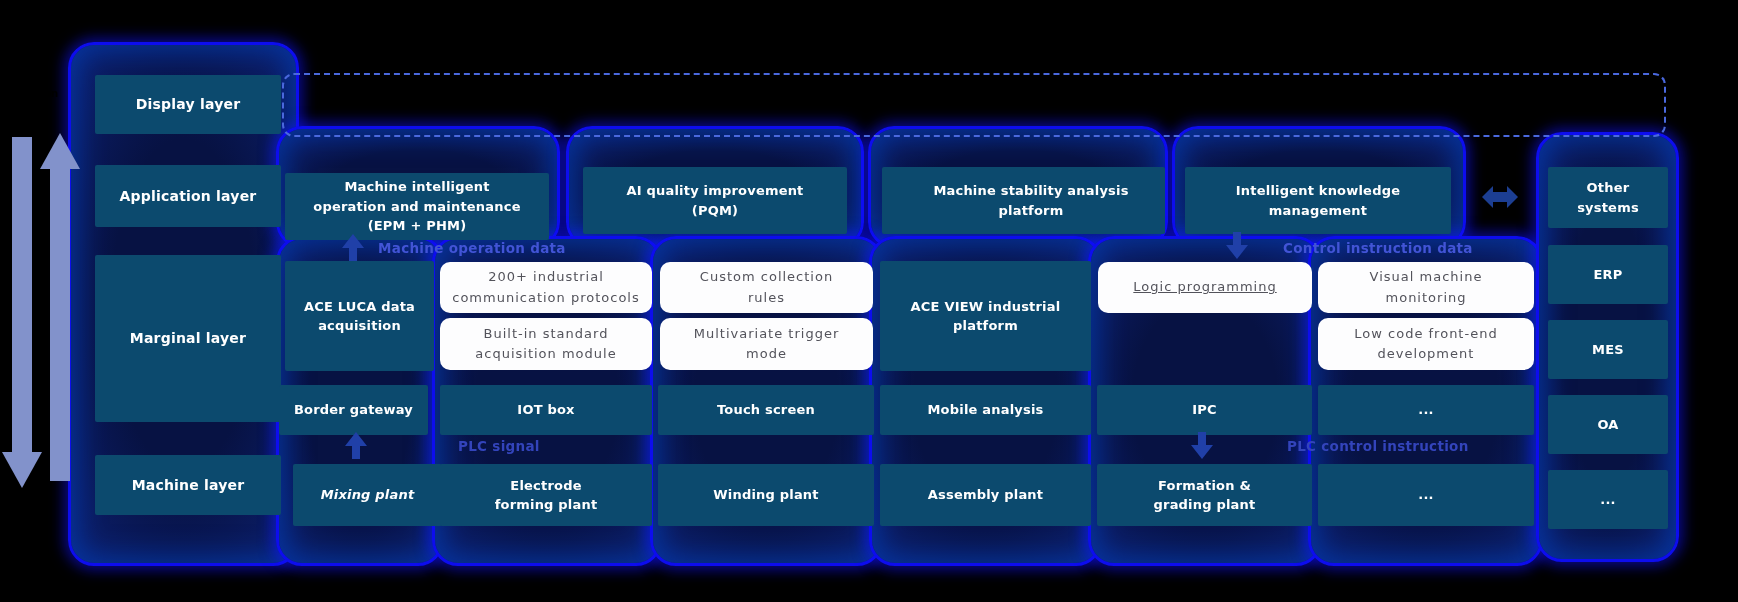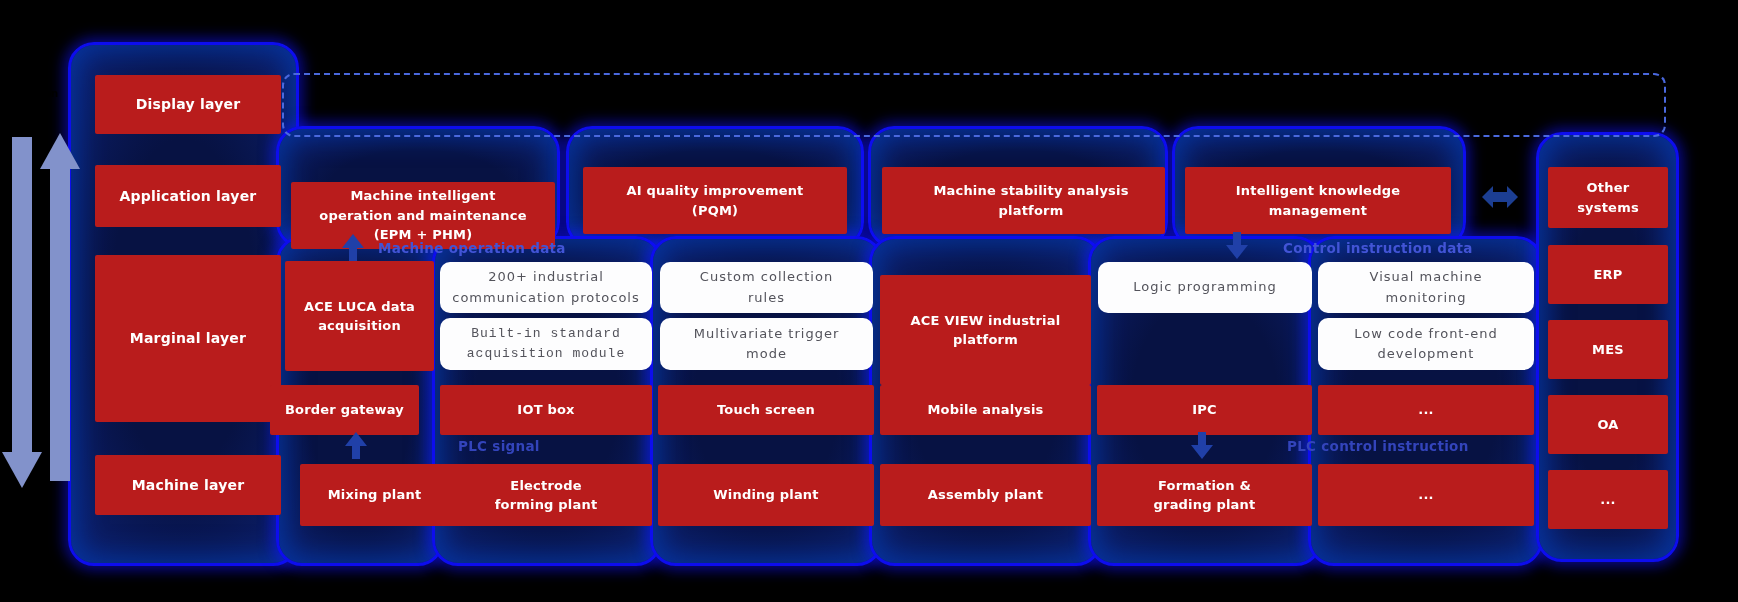--- a/index.html
+++ b/index.html
@@ -10,21 +10,21 @@
   .container{
     position:absolute;z-index:1;
     background:radial-gradient(ellipse at center,#071243 45%,#0c2070 100%);
     border:3px solid #0d0dee;border-radius:26px;
     box-shadow:0 0 14px 4px rgba(16,16,255,0.55), inset 0 0 26px 8px rgba(0,70,200,0.5);
   }
   .dashedbox{
     position:absolute;z-index:2;border:2px dashed #4a68dd;border-radius:12px;background:transparent;
   }
   .bbox{
-    position:absolute;z-index:4;background:#b91c1c;color:#ffffff;
+    position:absolute;z-index:4;background:#0c4a6e;color:#ffffff;
     font-weight:bold;font-size:13px;line-height:1.5;letter-spacing:0.2px;
     display:flex;align-items:center;justify-content:center;text-align:center;
     white-space:pre-line;border-radius:2px;padding:2px;
   }
   .layerbox{font-size:14px;}
   .wbox{
     position:absolute;z-index:4;background:#fdfdfe;color:#53535b;
     font-size:13px;line-height:1.55;letter-spacing:1px;
     display:flex;align-items:center;justify-content:center;text-align:center;
     white-space:pre-line;border-radius:10px;padding:2px;
@@ -78,21 +78,21 @@
     <div class="v-shaft" style="left:10px;top:36px;width:20px;height:312px;"></div>
   </div>
 
   <div class="leftnote" style="left:36px;top:88px;">tion</div>
 
   <div class="bbox layerbox" style="left:95px;top:75px;width:182px;height:55px;">Display layer</div>
   <div class="bbox layerbox" style="left:95px;top:165px;width:182px;height:58px;">Application layer</div>
   <div class="bbox layerbox" style="left:95px;top:255px;width:182px;height:163px;">Marginal layer</div>
   <div class="bbox layerbox" style="left:95px;top:455px;width:182px;height:56px;">Machine layer</div>
 
-  <div class="bbox" style="left:285px;top:182px;width:260px;height:63px;margin-left:6px;">Machine intelligent
+  <div class="bbox" style="left:285px;top:173px;width:260px;height:63px;">Machine intelligent
 operation and maintenance
 (EPM + PHM)</div>
   <div class="bbox" style="left:583px;top:167px;width:260px;height:63px;">AI quality improvement
 (PQM)</div>
   <div class="bbox" style="left:882px;top:167px;width:264px;height:63px;padding-left:17px;">Machine stability analysis
 platform</div>
   <div class="bbox" style="left:1185px;top:167px;width:262px;height:63px;">Intelligent knowledge
 management</div>
   <div class="bbox" style="left:1548px;top:167px;width:116px;height:57px;">Other
 systems</div>
@@ -113,56 +113,56 @@
       <div class="s-head-down"></div>
   </div>
   <div class="flow-label flow-top" style="left:1283px;top:240px;">Control instruction data</div>
 
   <div class="bbox" style="left:285px;top:261px;width:145px;height:106px;">ACE LUCA data
 acquisition</div>
   <div class="wbox" style="left:440px;top:262px;width:208px;height:47px;">200+ industrial
 communication protocols</div>
   <div class="wbox" style="left:660px;top:262px;width:209px;height:47px;">Custom collection
 rules</div>
-  <div class="wbox" style="left:440px;top:318px;width:208px;height:48px;font-family:Liberation Mono, monospace;">Built-in standard
+  <div class="wbox" style="left:440px;top:318px;width:208px;height:48px;">Built-in standard
 acquisition module</div>
   <div class="wbox" style="left:660px;top:318px;width:209px;height:48px;">Multivariate trigger
 mode</div>
-  <div class="bbox" style="left:880px;top:275px;width:207px;height:106px;">ACE VIEW industrial
+  <div class="bbox" style="left:880px;top:261px;width:207px;height:106px;">ACE VIEW industrial
 platform</div>
-  <div class="wbox" style="left:1098px;top:262px;width:210px;height:47px;">Logic programming</div>
+  <div class="wbox" style="left:1098px;top:262px;width:210px;height:47px;text-decoration:underline;">Logic programming</div>
   <div class="wbox" style="left:1318px;top:262px;width:212px;height:47px;">Visual machine
 monitoring</div>
   <div class="wbox" style="left:1318px;top:318px;width:212px;height:48px;">Low code front-end
 development</div>
 
   <div class="bbox" style="left:1548px;top:245px;width:116px;height:55px;">ERP</div>
   <div class="bbox" style="left:1548px;top:320px;width:116px;height:55px;">MES</div>
   <div class="bbox" style="left:1548px;top:395px;width:116px;height:55px;">OA</div>
   <div class="bbox" style="left:1548px;top:470px;width:116px;height:55px;">...</div>
 
-  <div class="bbox" style="left:270px;top:385px;width:145px;height:46px;">Border gateway</div>
+  <div class="bbox" style="left:279px;top:385px;width:145px;height:46px;">Border gateway</div>
   <div class="bbox" style="left:440px;top:385px;width:208px;height:46px;">IOT box</div>
   <div class="bbox" style="left:658px;top:385px;width:212px;height:46px;">Touch screen</div>
   <div class="bbox" style="left:880px;top:385px;width:207px;height:46px;">Mobile analysis</div>
   <div class="bbox" style="left:1097px;top:385px;width:211px;height:46px;">IPC</div>
   <div class="bbox" style="left:1318px;top:385px;width:212px;height:46px;">...</div>
 
   <div class="s-arrow" style="left:345px;top:432px;height:27px;">
     <div class="s-head-up"></div>
       <div class="s-shaft" style="top:14px;"></div>
   </div>
   <div class="flow-label flow-bottom" style="left:458px;top:438px;">PLC signal</div>
   <div class="s-arrow" style="left:1191px;top:432px;height:27px;">
     <div class="s-shaft" style="top:0;"></div>
       <div class="s-head-down"></div>
   </div>
   <div class="flow-label flow-bottom" style="left:1287px;top:438px;">PLC control instruction</div>
 
-  <div class="bbox" style="left:300px;top:464px;width:145px;height:58px;">Mixing plant</div>
+  <div class="bbox" style="left:293px;top:464px;width:145px;height:58px;font-style:italic;">Mixing plant</div>
   <div class="bbox" style="left:440px;top:464px;width:208px;height:58px;">Electrode
 forming plant</div>
   <div class="bbox" style="left:658px;top:464px;width:212px;height:58px;">Winding plant</div>
   <div class="bbox" style="left:880px;top:464px;width:207px;height:58px;">Assembly plant</div>
   <div class="bbox" style="left:1097px;top:464px;width:211px;height:58px;">Formation &amp;
 grading plant</div>
   <div class="bbox" style="left:1318px;top:464px;width:212px;height:58px;">...</div>
 
 </div>
 

